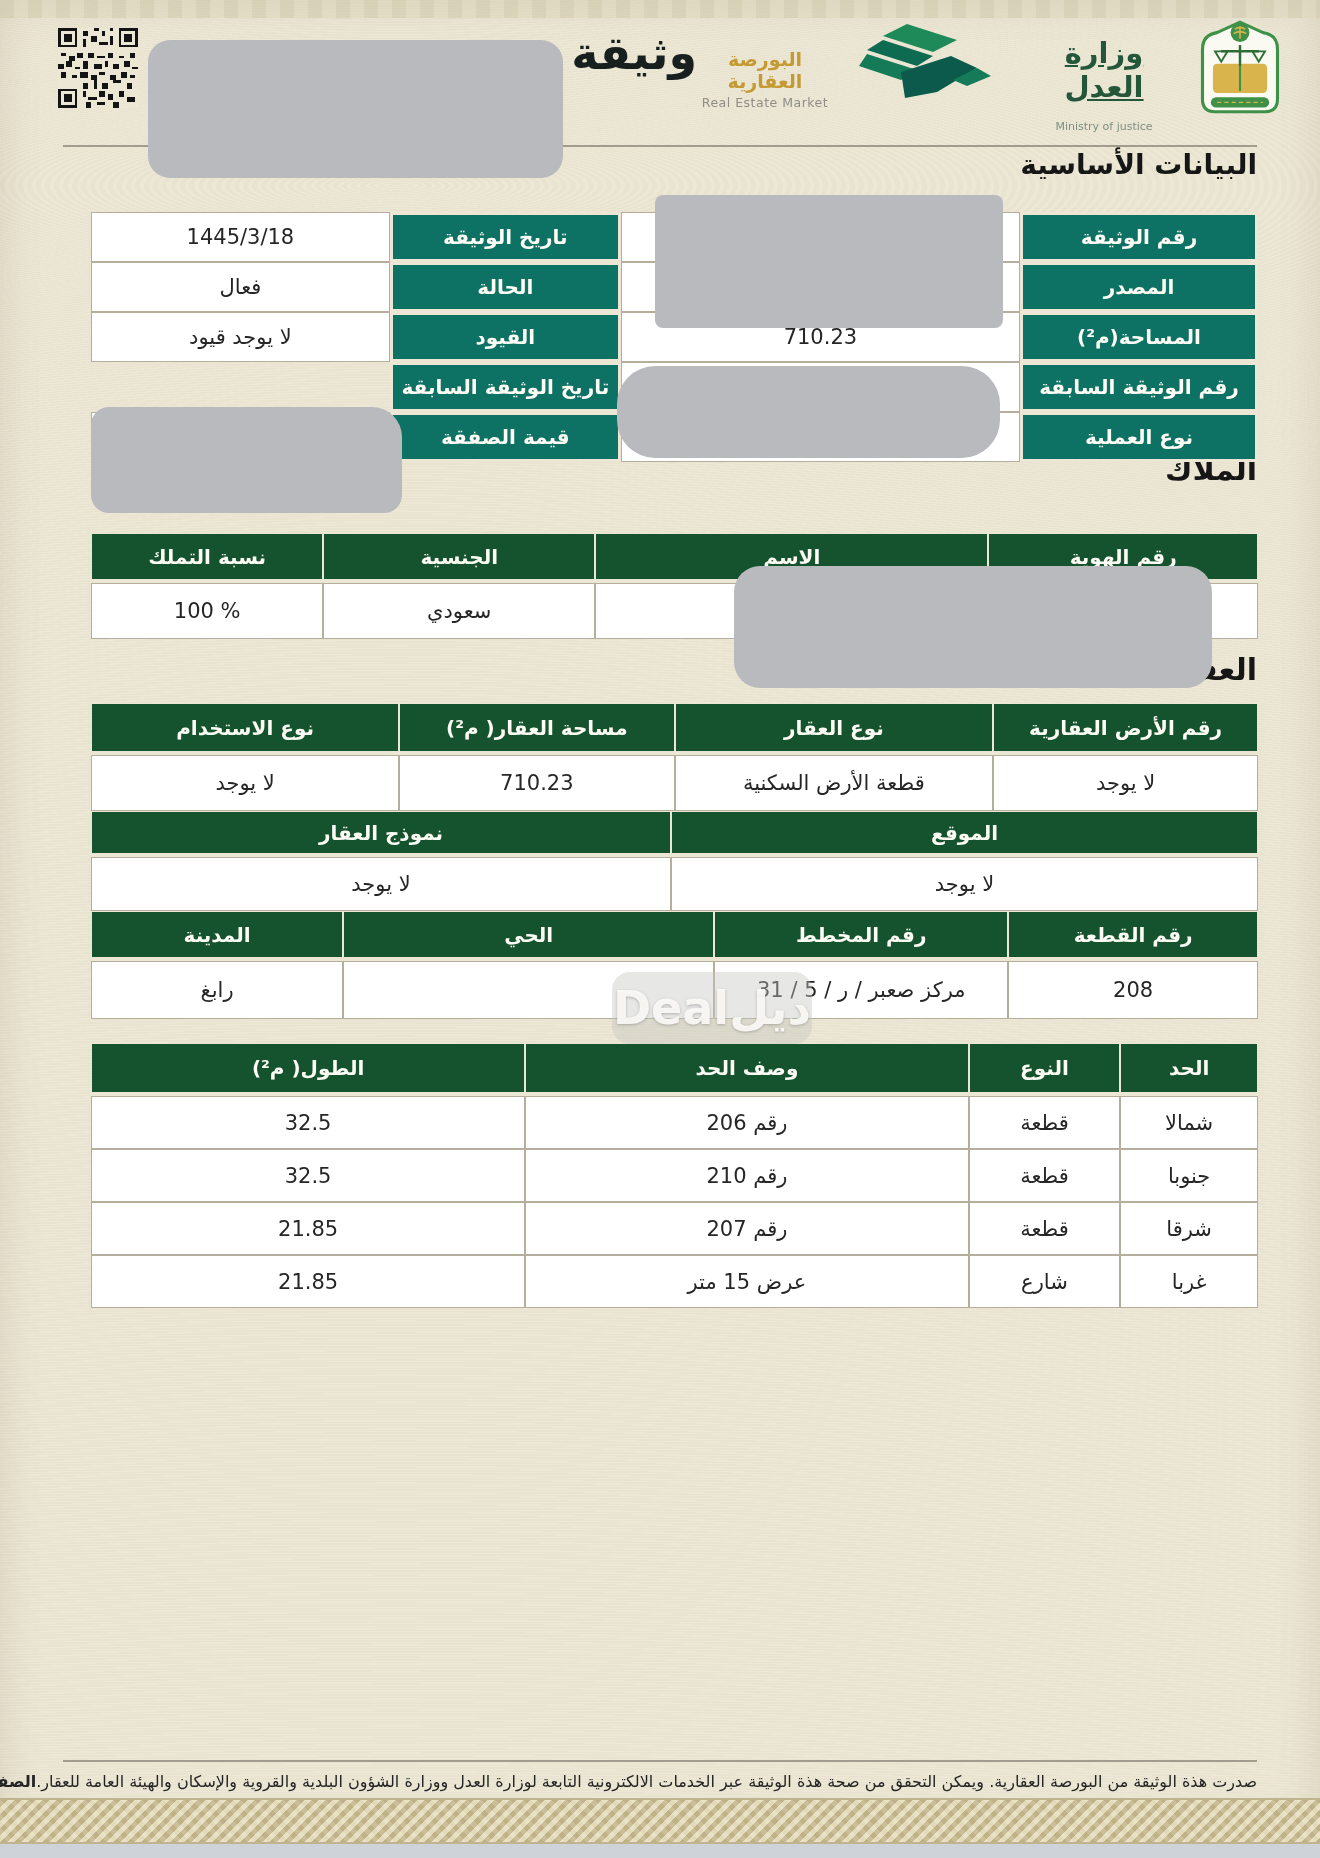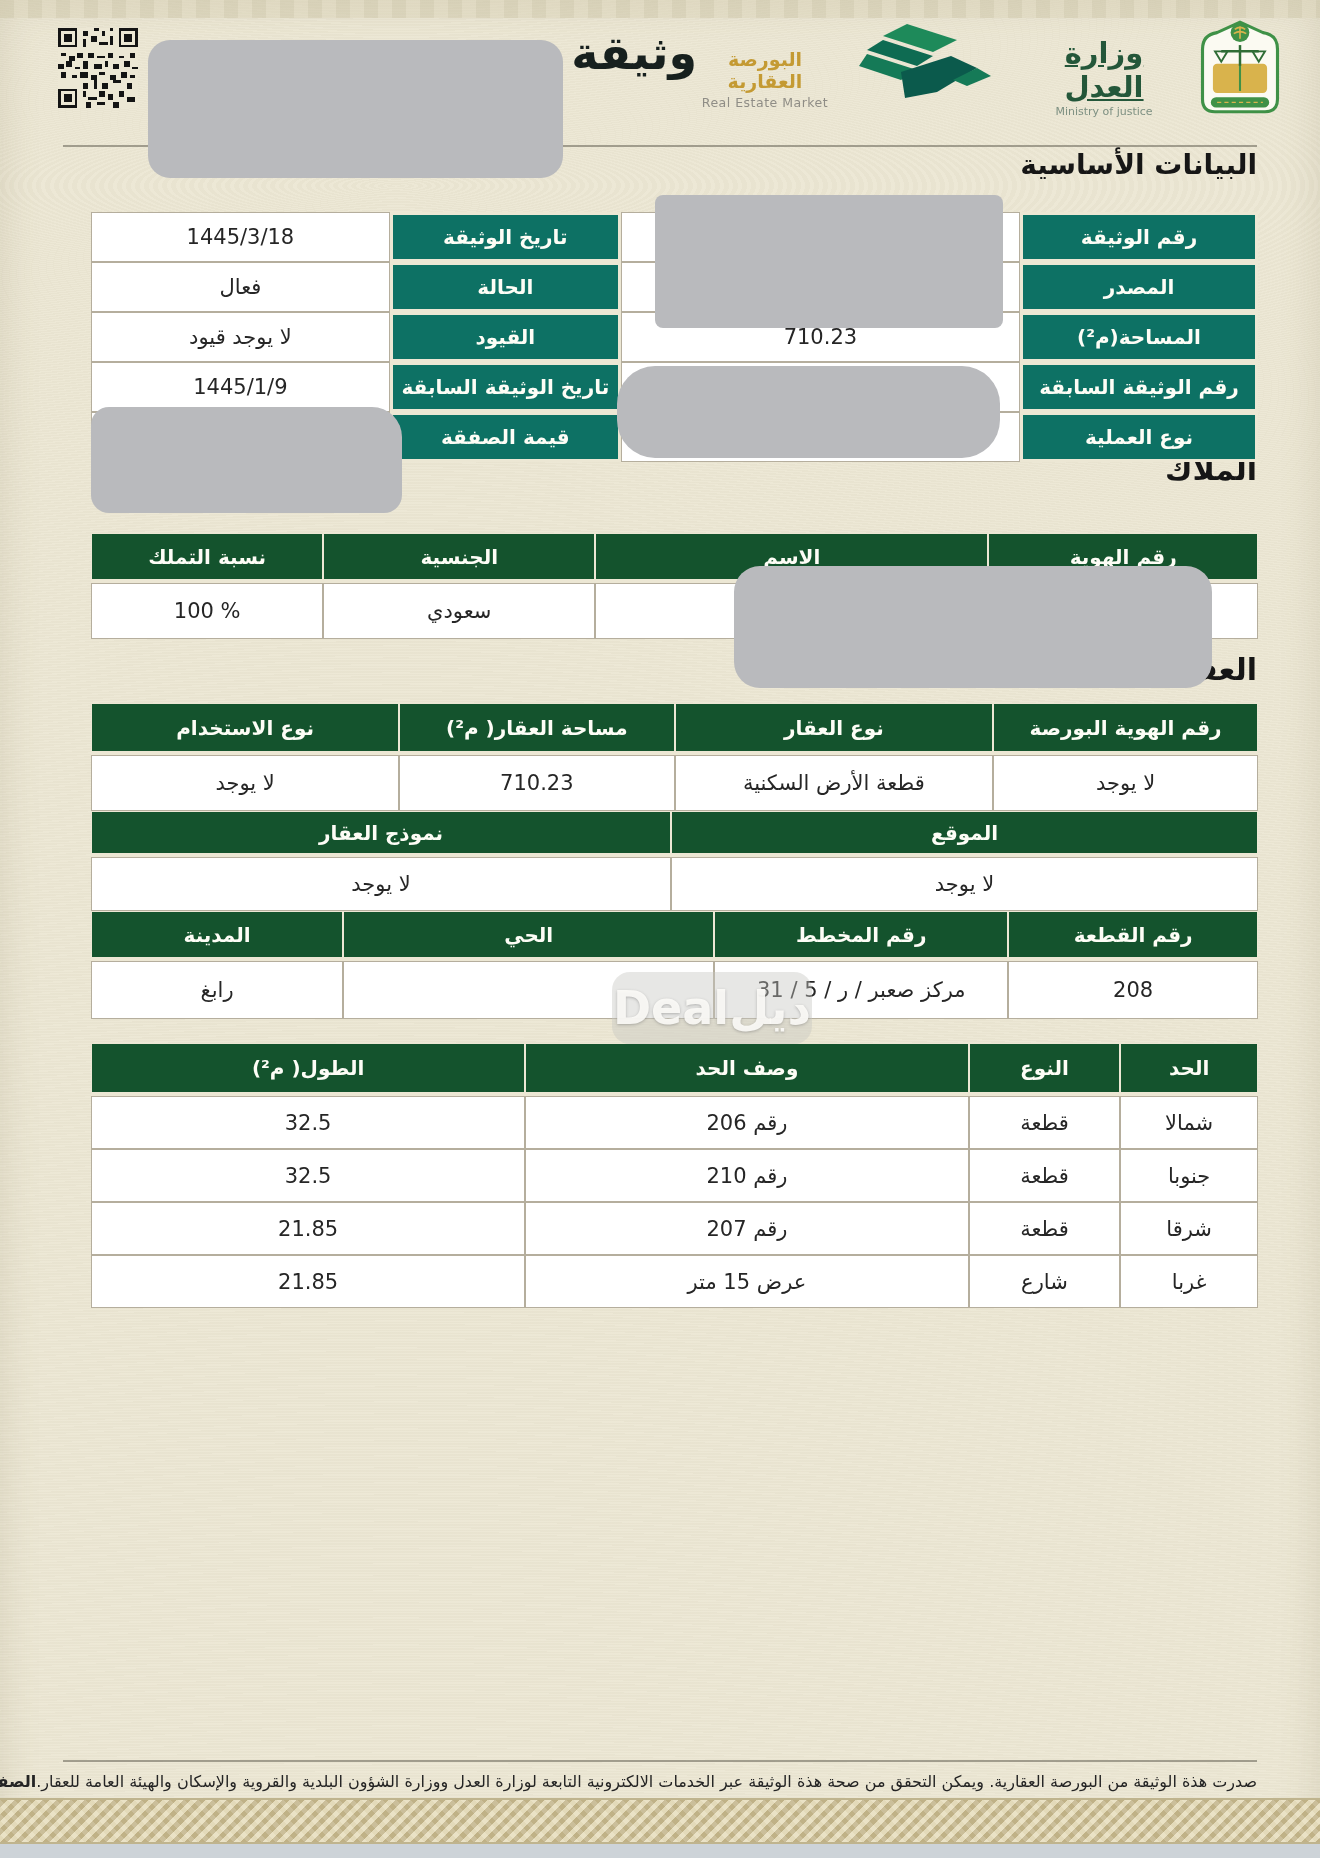--- a/index.html
+++ b/index.html
@@ -21,21 +21,21 @@
     opacity:.55;}
   .redact{background:#b9babd;z-index:30;}
   .hline{background:rgba(100,96,84,.55);height:2px;z-index:5;}
 
   .doc-title{font-size:46px;font-weight:bold;color:#17201e;text-align:right;
     white-space:nowrap;overflow:hidden;z-index:10;}
 
   .rem-ar{color:#c49a33;font-weight:bold;font-size:19px;text-align:center;letter-spacing:1px;}
   .rem-en{color:#8f8d86;font-size:12.5px;text-align:center;margin-top:3px;letter-spacing:.5px;}
   .moj-ar{color:#24573a;font-weight:bold;font-size:29px;text-align:center;text-decoration:underline;}
-  .moj-en{color:#7d9082;font-size:11px;text-align:center;margin-top:1px;}
+  .moj-en{color:#7d9082;font-size:11px;text-align:center;margin-top:16px;}
 
   .sec-title{font-size:28px;font-weight:bold;color:#161616;text-align:right;white-space:nowrap;}
 
   .tbl{z-index:10;}
   .trow{display:flex;width:100%;}
   .cell{display:flex;align-items:center;justify-content:center;}
   .g{background:#0d7164;color:#fdfdf6;font-weight:bold;font-size:20px;
      border:3px solid #ece7d4;white-space:nowrap;}
   .v{background:#ffffff;color:#262626;font-size:21px;border:1px solid #b5ae9d;}
   .hdr{background:#14532d;color:#fdfdf6;font-weight:bold;font-size:20px;
@@ -203,21 +203,20 @@
     <div class="trow">
       <div class="cell g c1">المساحة(م²)</div>
       <div class="cell v c2">710.23</div>
       <div class="cell g c3">القيود</div>
       <div class="cell v c4">لا يوجد قيود</div>
     </div>
     <div class="trow">
       <div class="cell g c1">رقم الوثيقة السابقة</div>
       <div class="cell v c2"></div>
       <div class="cell g c3">تاريخ الوثيقة السابقة</div>
-      <div class="cell v c4">1445/1/9</div>
     </div>
     <div class="trow">
       <div class="cell g c1">نوع العملية</div>
       <div class="cell v c2"></div>
       <div class="cell g c3">قيمة الصفقة</div>
       <div class="cell v c4"></div>
     </div>
   </div>
 
   <div class="abs redact" style="left:655px;top:195px;width:348px;height:133px;border-radius:8px;"></div>
@@ -242,21 +241,21 @@
         </div>
     </div>
   </div>
 
   <div class="abs redact" style="left:734px;top:566px;width:478px;height:122px;border-radius:26px;"></div>
 
   <div class="abs sec-title" style="right:63px;top:652px;font-size:30px;">العقار</div>
 
   <div class="abs tbl tp" style="left:91px;top:703px;width:1167px;">
     <div class="trow" style="height:52px;">
-      <div class="cell hdr p1">رقم الهوية البورصة</div>
+      <div class="cell hdr p1">رقم الأرض العقارية</div>
       <div class="cell hdr p2">نوع العقار</div>
       <div class="cell hdr p3">مساحة العقار( م²)</div>
       <div class="cell hdr p4">نوع الاستخدام</div>
     </div>
     <div class="trow" style="height:56px;">
       <div class="cell v p1">لا يوجد</div>
       <div class="cell v p2">قطعة الأرض السكنية</div>
       <div class="cell v p3">710.23</div>
       <div class="cell v p4">لا يوجد</div>
     </div>

